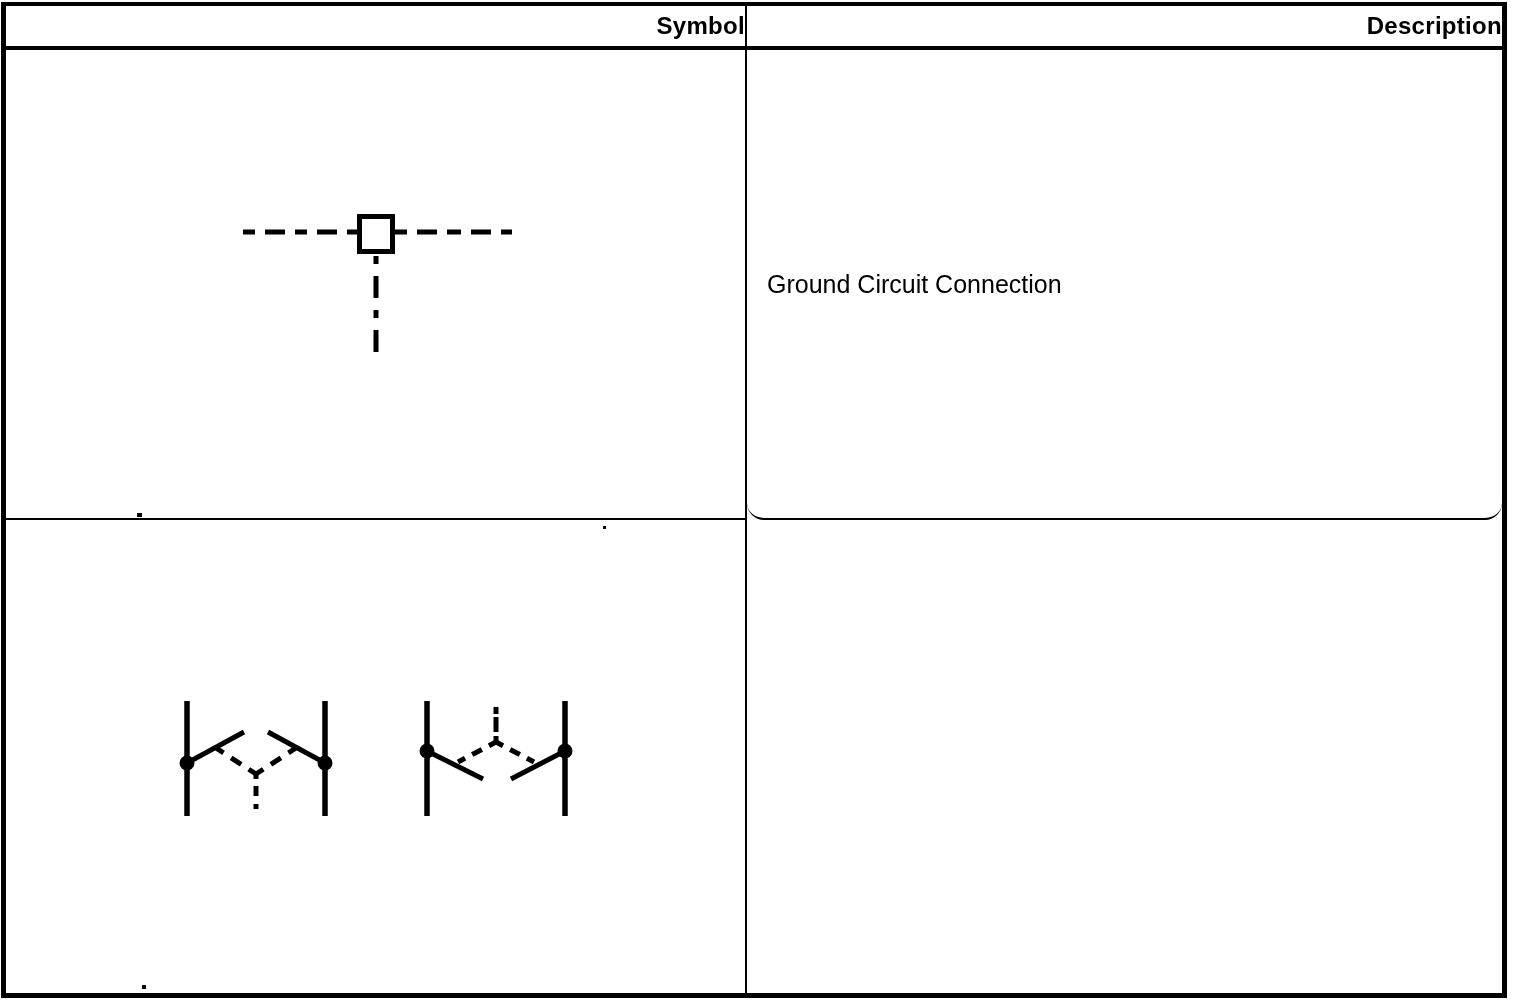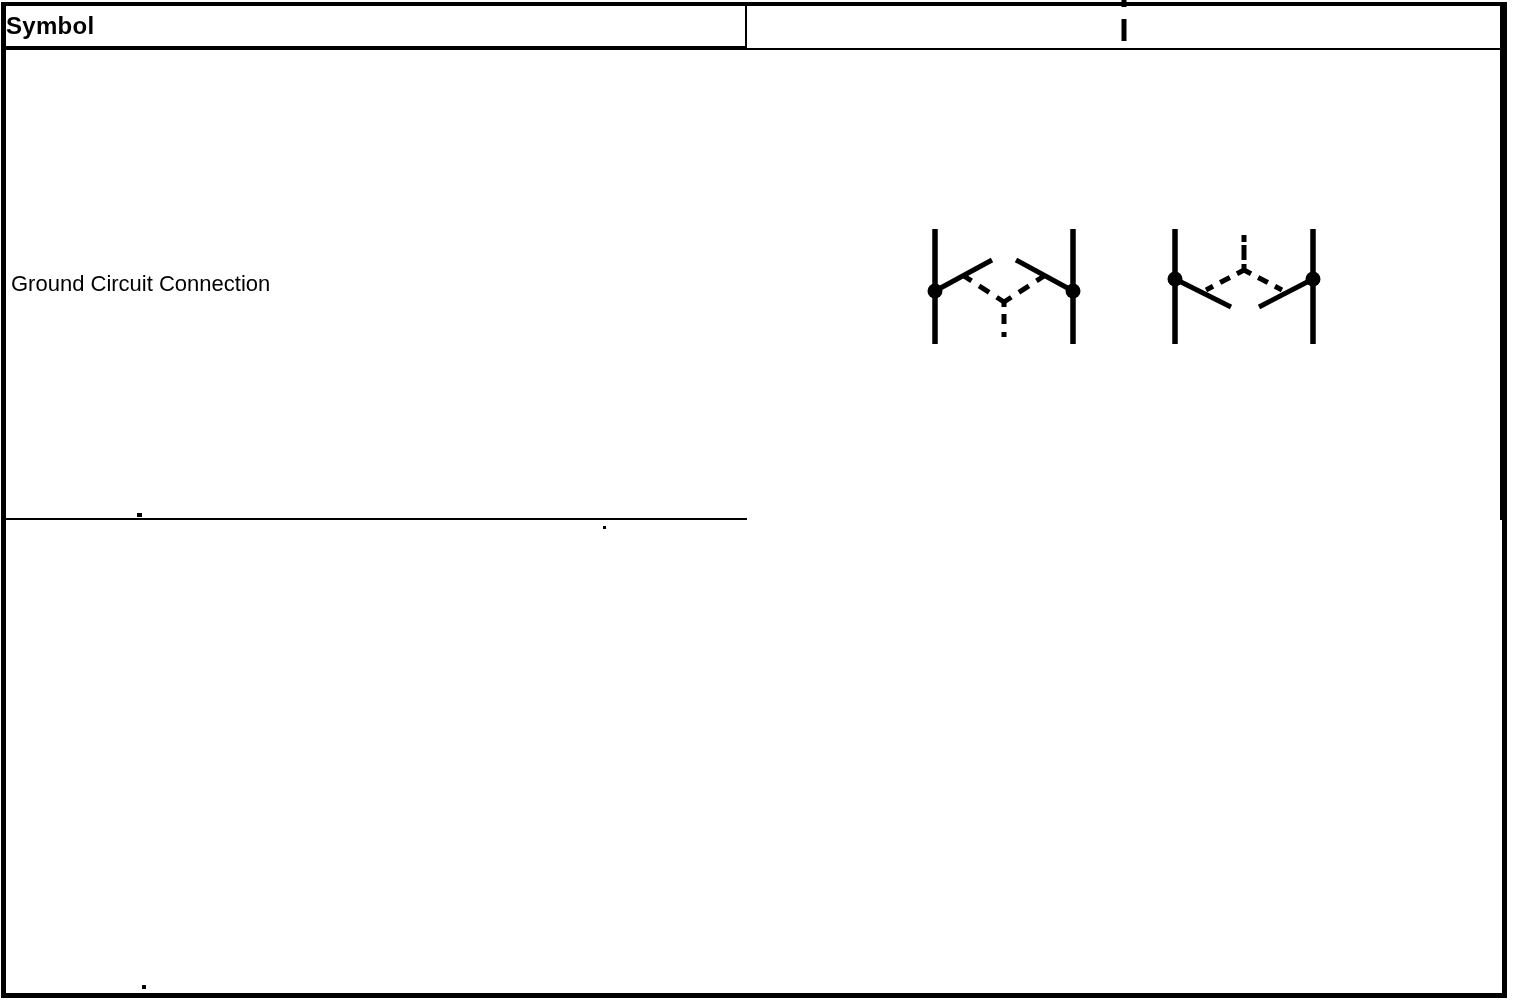--- a/index.html
+++ b/index.html
@@ -22,49 +22,52 @@
     grid-template-columns:741px 1fr;
     grid-template-rows:44px 470px 1fr;
   }
   .cell{
     box-sizing:border-box;
     background:#ffffff;
   }
   .cell.col1{border-right:2px solid #000;}
   .cell.hdr{
     border-bottom:4px solid #000;
-    display:flex;align-items:center;justify-content:flex-start;
+    display:flex;align-items:center;justify-content:flex-end;
     font-weight:bold;font-size:24px;letter-spacing:0.3px;
   }
   .cell.row1{border-bottom:2px solid #000;}
   .cell.symcell{
     display:flex;align-items:center;justify-content:center;
   }
   .cell.symcell.pair{gap:80px;}
   .cell.desccell{
     display:flex;align-items:center;justify-content:flex-start;
-    padding-left:5px;
-    font-size:22px;font-weight:normal;
+    padding-left:20px;
+    font-size:25px;font-weight:normal;border-radius:17px;
   }
   svg{display:block;}
   .ink{stroke:#000;fill:none;}
   .speck{position:absolute;background:#000;}
   .speck.s1{left:137px;top:513px;width:5px;height:4px;}
   .speck.s2{left:603px;top:526px;width:3px;height:3px;}
   .speck.s3{left:142px;top:985px;width:4px;height:4px;}
 </style>
 </head>
 <body>
 
 <div class="page">
 
   <div class="wiring-table">
 
     <div class="cell hdr col1">
       <span>Symbol</span>
+    </div>
+    <div class="cell hdr">
+      <span>Description</span>
     </div>
 
     <div class="cell row1 col1 symcell">
       <svg width="276" height="146" viewBox="0 0 276 146">
 
         <path class="ink" d="M121 21 H2" stroke-width="5" stroke-dasharray="12 10 20 10"></path>
 
         <path class="ink" d="M155 21 H274" stroke-width="5" stroke-dasharray="14 10 20 10"></path>
 
         <rect x="121.5" y="5.5" width="33" height="35" fill="#ffffff" stroke="#000" stroke-width="5"></rect>

